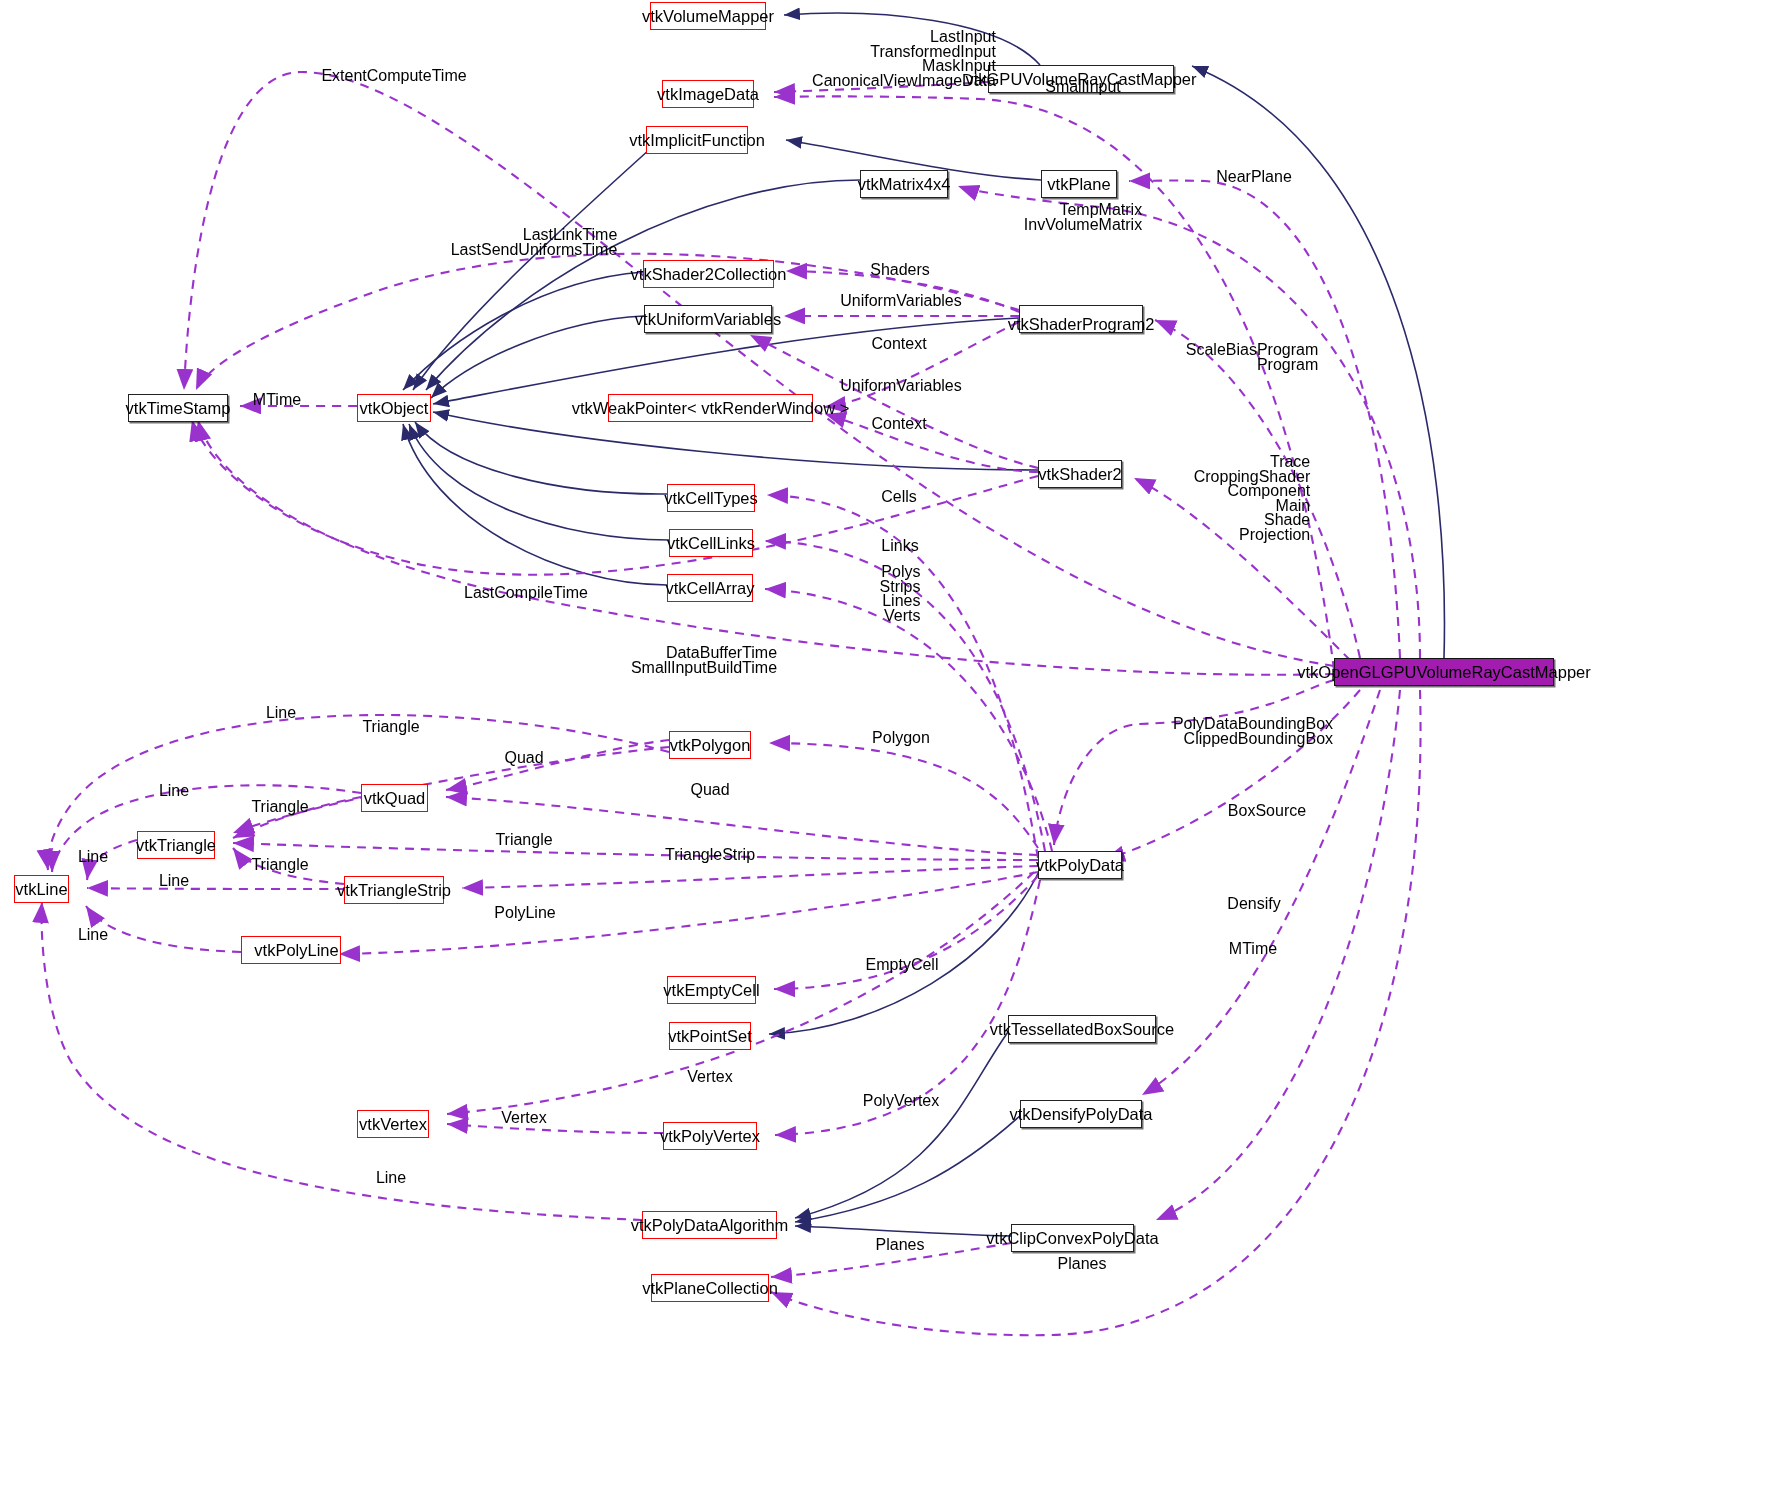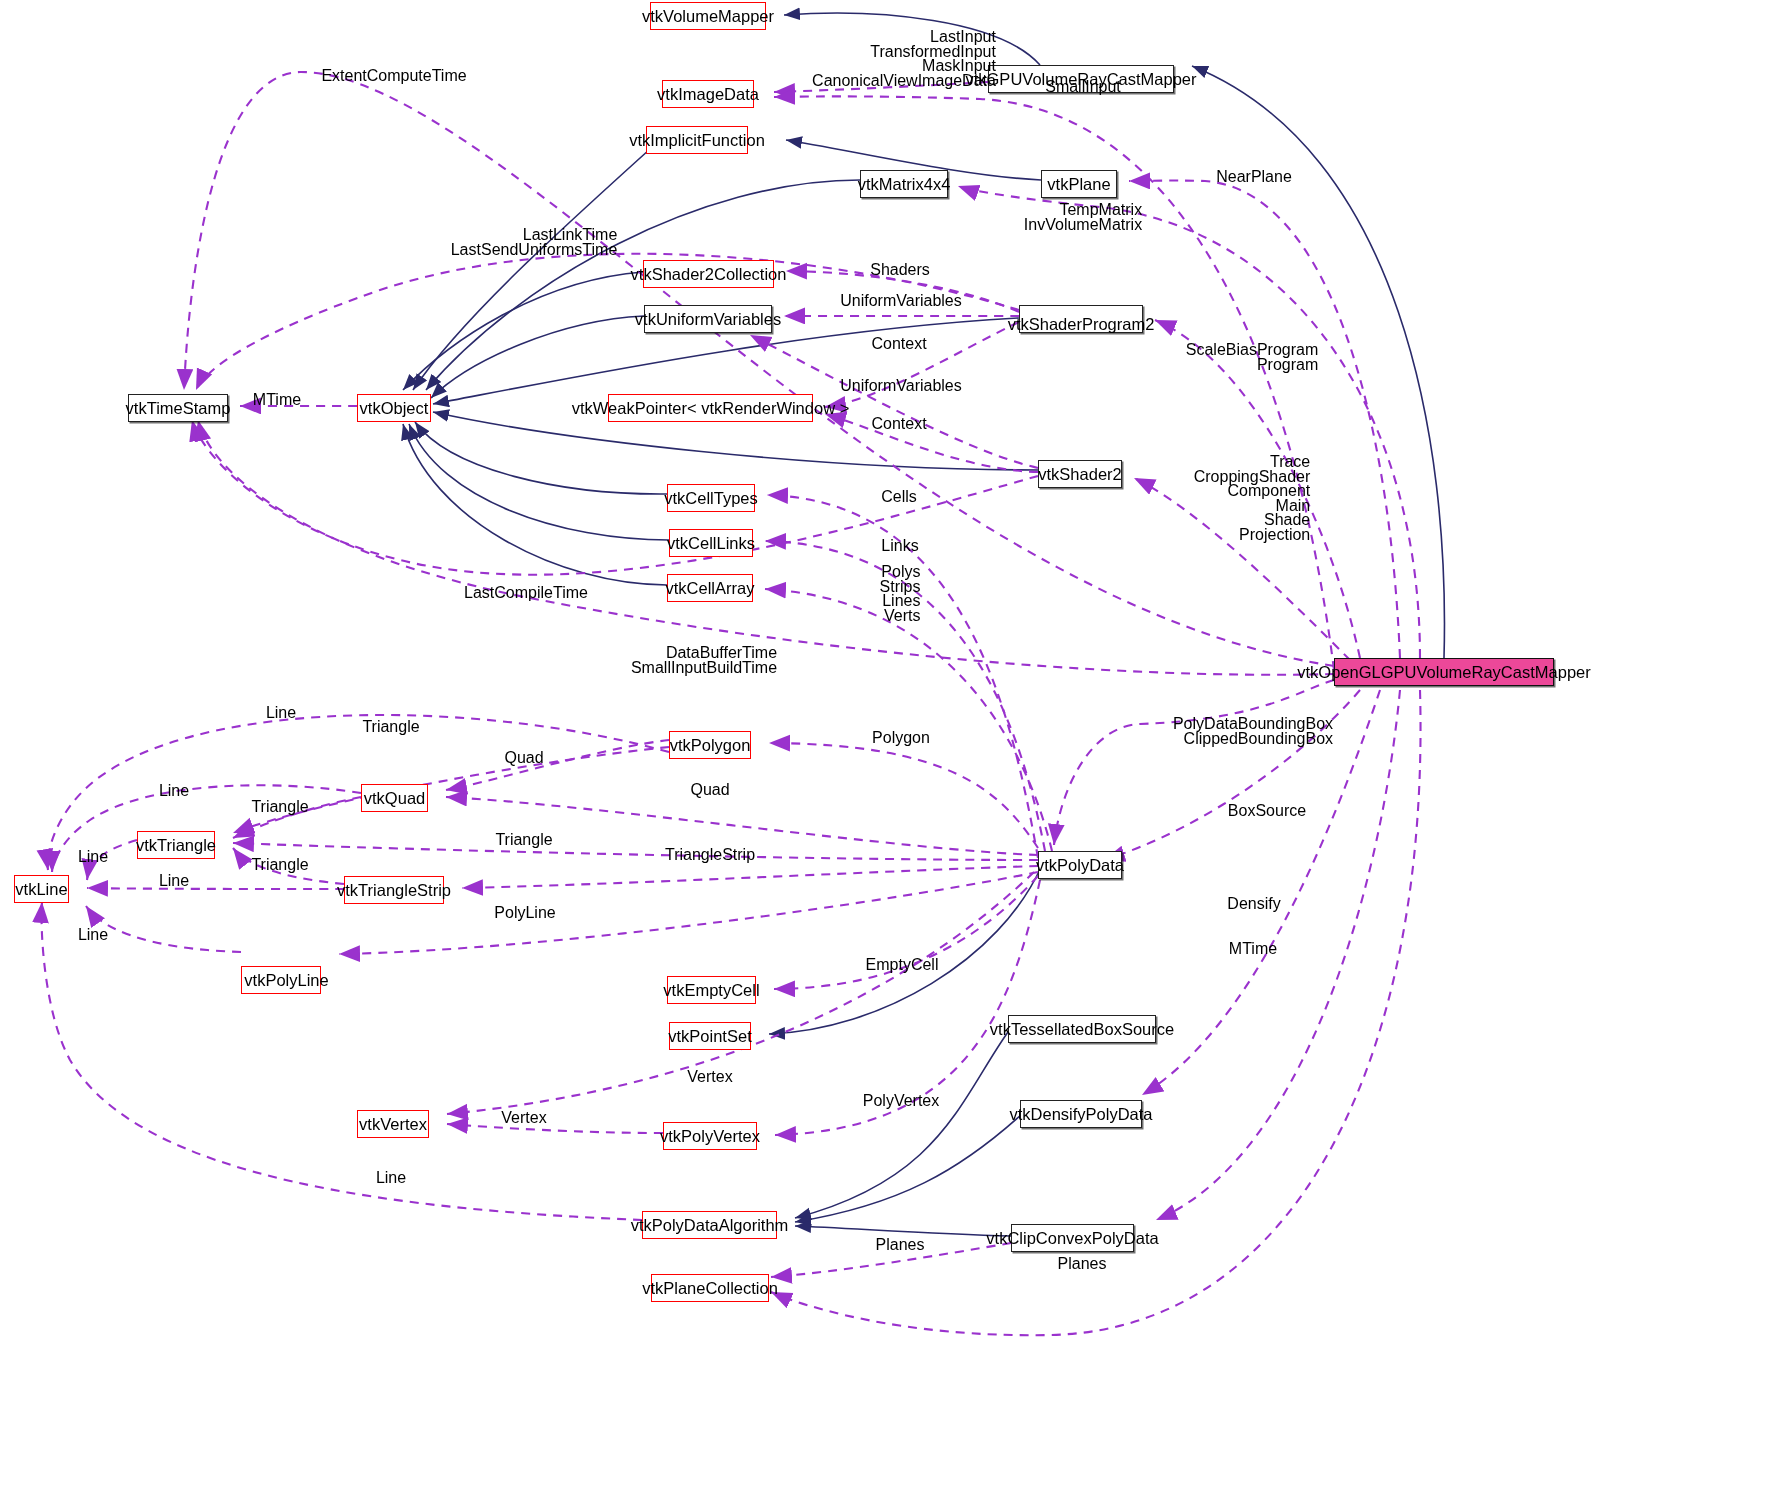--- a/index.html
+++ b/index.html
@@ -50,21 +50,21 @@
     justify-content: center;
     padding: 0 9px;
     height: 28px;
     box-shadow: 1.5px 1.5px 0 rgba(0,0,0,0.55);
   }
   .node.red {
     border-color: #ff0000;
     box-shadow: none;
   }
   .node.current {
-    background: #ec4899;
+    background: #a21caf;
     border-color: #111111;
   }
   .edge-label {
     position: absolute;
     font-size: 16px;
     line-height: 14.5px;
     color: #000000;
     white-space: pre;
     text-align: right;
     transform: translateX(-50%);
@@ -275,21 +275,21 @@
     </div>
   <div class="node" style="left:1038px; top:851px; width:84px;">
       <span>vtkPolyData</span>
     </div>
   <div class="node red" style="left:14px; top:875px; width:55px;">
       <span>vtkLine</span>
     </div>
   <div class="node red" style="left:344px; top:876px; width:100px;">
       <span>vtkTriangleStrip</span>
     </div>
-  <div class="node red" style="left:241px; top:966px; width:80px;padding-left:20px;">
+  <div class="node red" style="left:241px; top:936px; width:100px;padding-left:20px;">
       <span>vtkPolyLine</span>
     </div>
   <div class="node red" style="left:667px; top:976px; width:89px;">
       <span>vtkEmptyCell</span>
     </div>
   <div class="node red" style="left:669px; top:1022px; width:82px;">
       <span>vtkPointSet</span>
     </div>
   <div class="node" style="left:1008px; top:1015px; width:148px;">
       <span>vtkTessellatedBoxSource</span>

